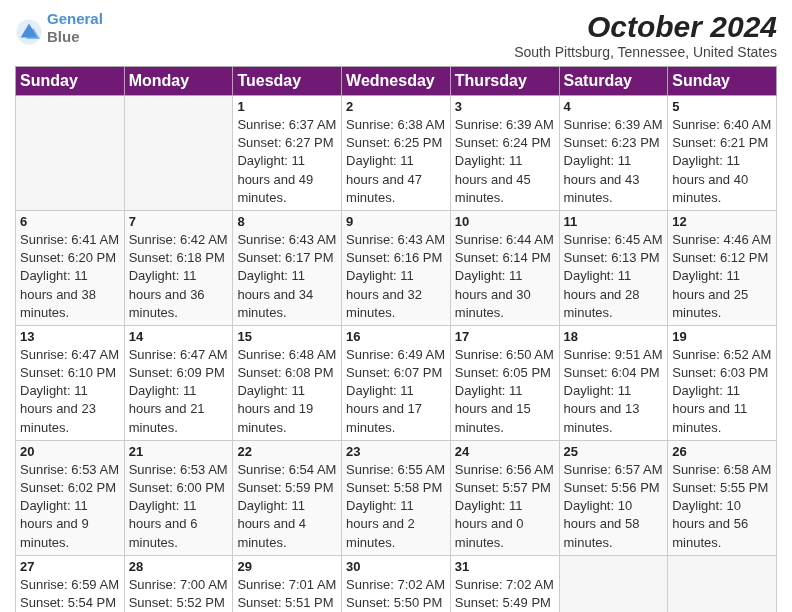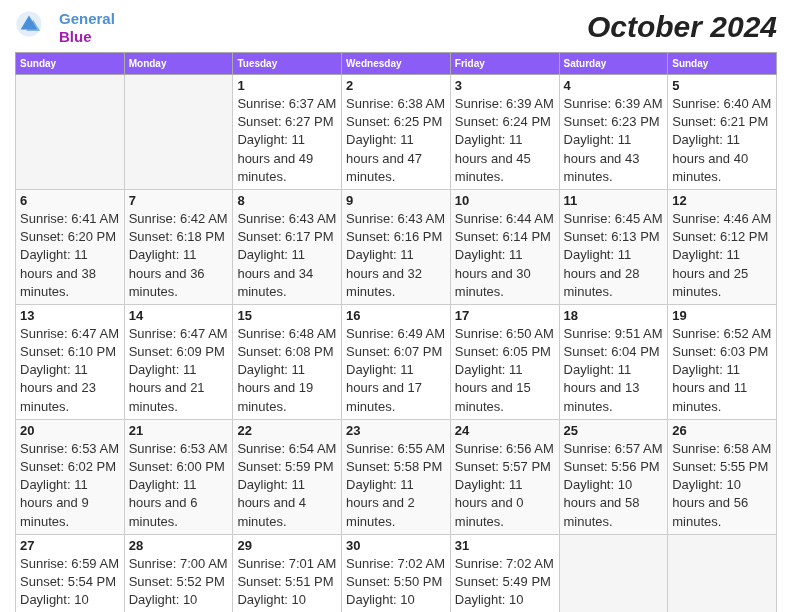--- a/index.html
+++ b/index.html
@@ -17,22 +17,22 @@
       padding: 10px 15px 10px 15px;
     }
     .header-area {
       display: flex;
       justify-content: space-between;
       align-items: flex-start;
       margin-bottom: 6px;
     }
     .logo {
       display: flex;
-      align-items: flex-start;
-      gap: 16px;
+      align-items: flex-end;
+      gap: 4px;
     }
     .logo-text {
       font-size: 15px;
       font-weight: bold;
       color: #333;
       line-height: 1.2;
     }
     .logo-text span {
       color: #4a90d9;
     }
@@ -52,23 +52,23 @@
     .subtitle {
       font-size: 14px;
       color: #444;
     }
     table {
       width: 100%;
       border-collapse: collapse;
       table-layout: fixed;
     }
     thead tr th {
-      background: #8b5cf6;
+      background: #701a75;
       color: #fff;
-      font-size: 10px;
+      font-size: 16px;
       font-weight: bold;
       padding: 5px 4px;
       border: 1px solid #aaa;
       text-align: left;
     }
     tbody tr td {
       border: 1px solid #ccc;
       vertical-align: top;
       padding: 3px 4px;
       font-size: 10px;
@@ -103,36 +103,37 @@
 <div class="page">
   <div class="header-area">
     <div class="logo">
       <svg class="logo-icon" viewBox="0 0 40 40">
         <circle cx="20" cy="20" r="18" fill="#4a90d9" opacity="0.15"></circle>
         <polygon points="20,8 32,28 8,28" fill="#4a90d9"></polygon>
         <polygon points="26,14 36,30 16,30" fill="#4a90d9" opacity="0.6"></polygon>
       </svg>
       <div class="logo-text">
         <div><span>General</span></div>
-        <div><span style="color:#a21caf">Blue</span></div>
+        <div><span style="color:#737373">Blue</span></div>
       </div>
     </div>
     <div class="title-block">
       <div class="main-title">October 2024</div>
+      <div class="subtitle">South Pittsburg, Tennessee, United States</div>
     </div>
   </div>
 
   <table>
     <thead>
       <tr>
         <th>Sunday</th>
         <th>Monday</th>
         <th>Tuesday</th>
         <th>Wednesday</th>
-        <th>Friday</th>
+        <th>Thursday</th>
         <th>Saturday</th>
         <th>Sunday</th>
       </tr>
     </thead>
     <tbody id="calendar-body">
     <tr>
           <td class="empty-cell"></td>
           <td class="empty-cell"></td>
           <td>
             <span class="day-num">1</span>

